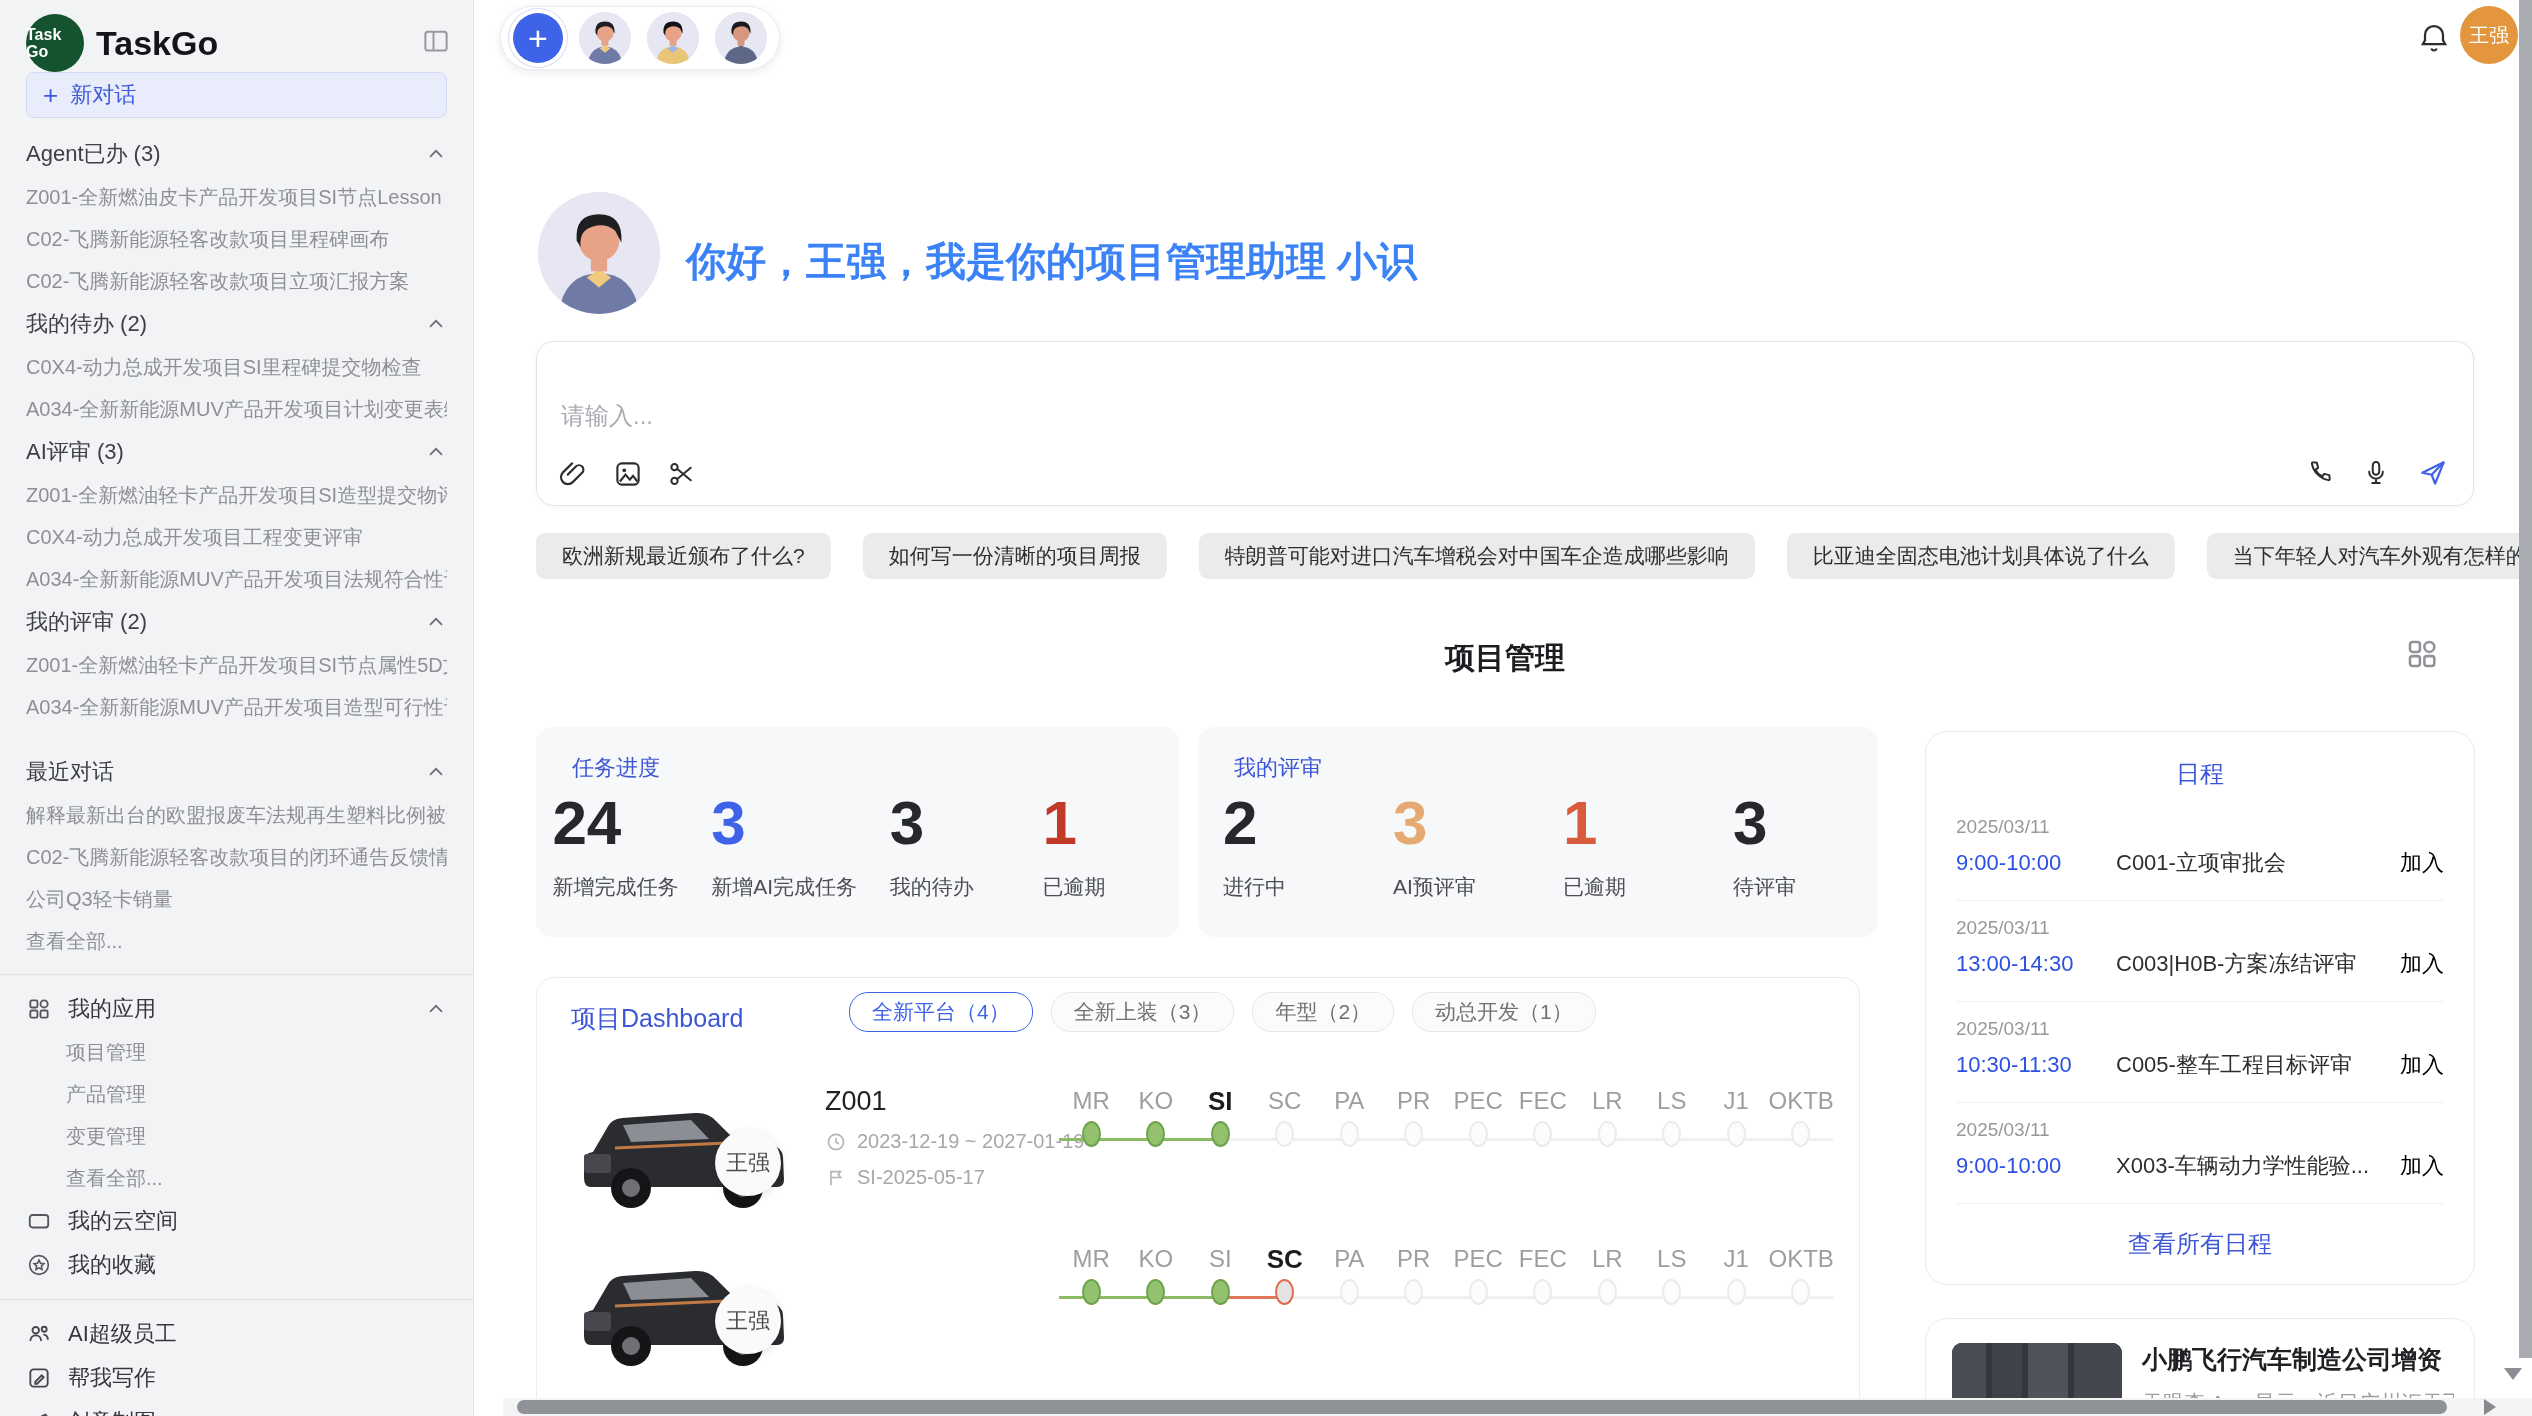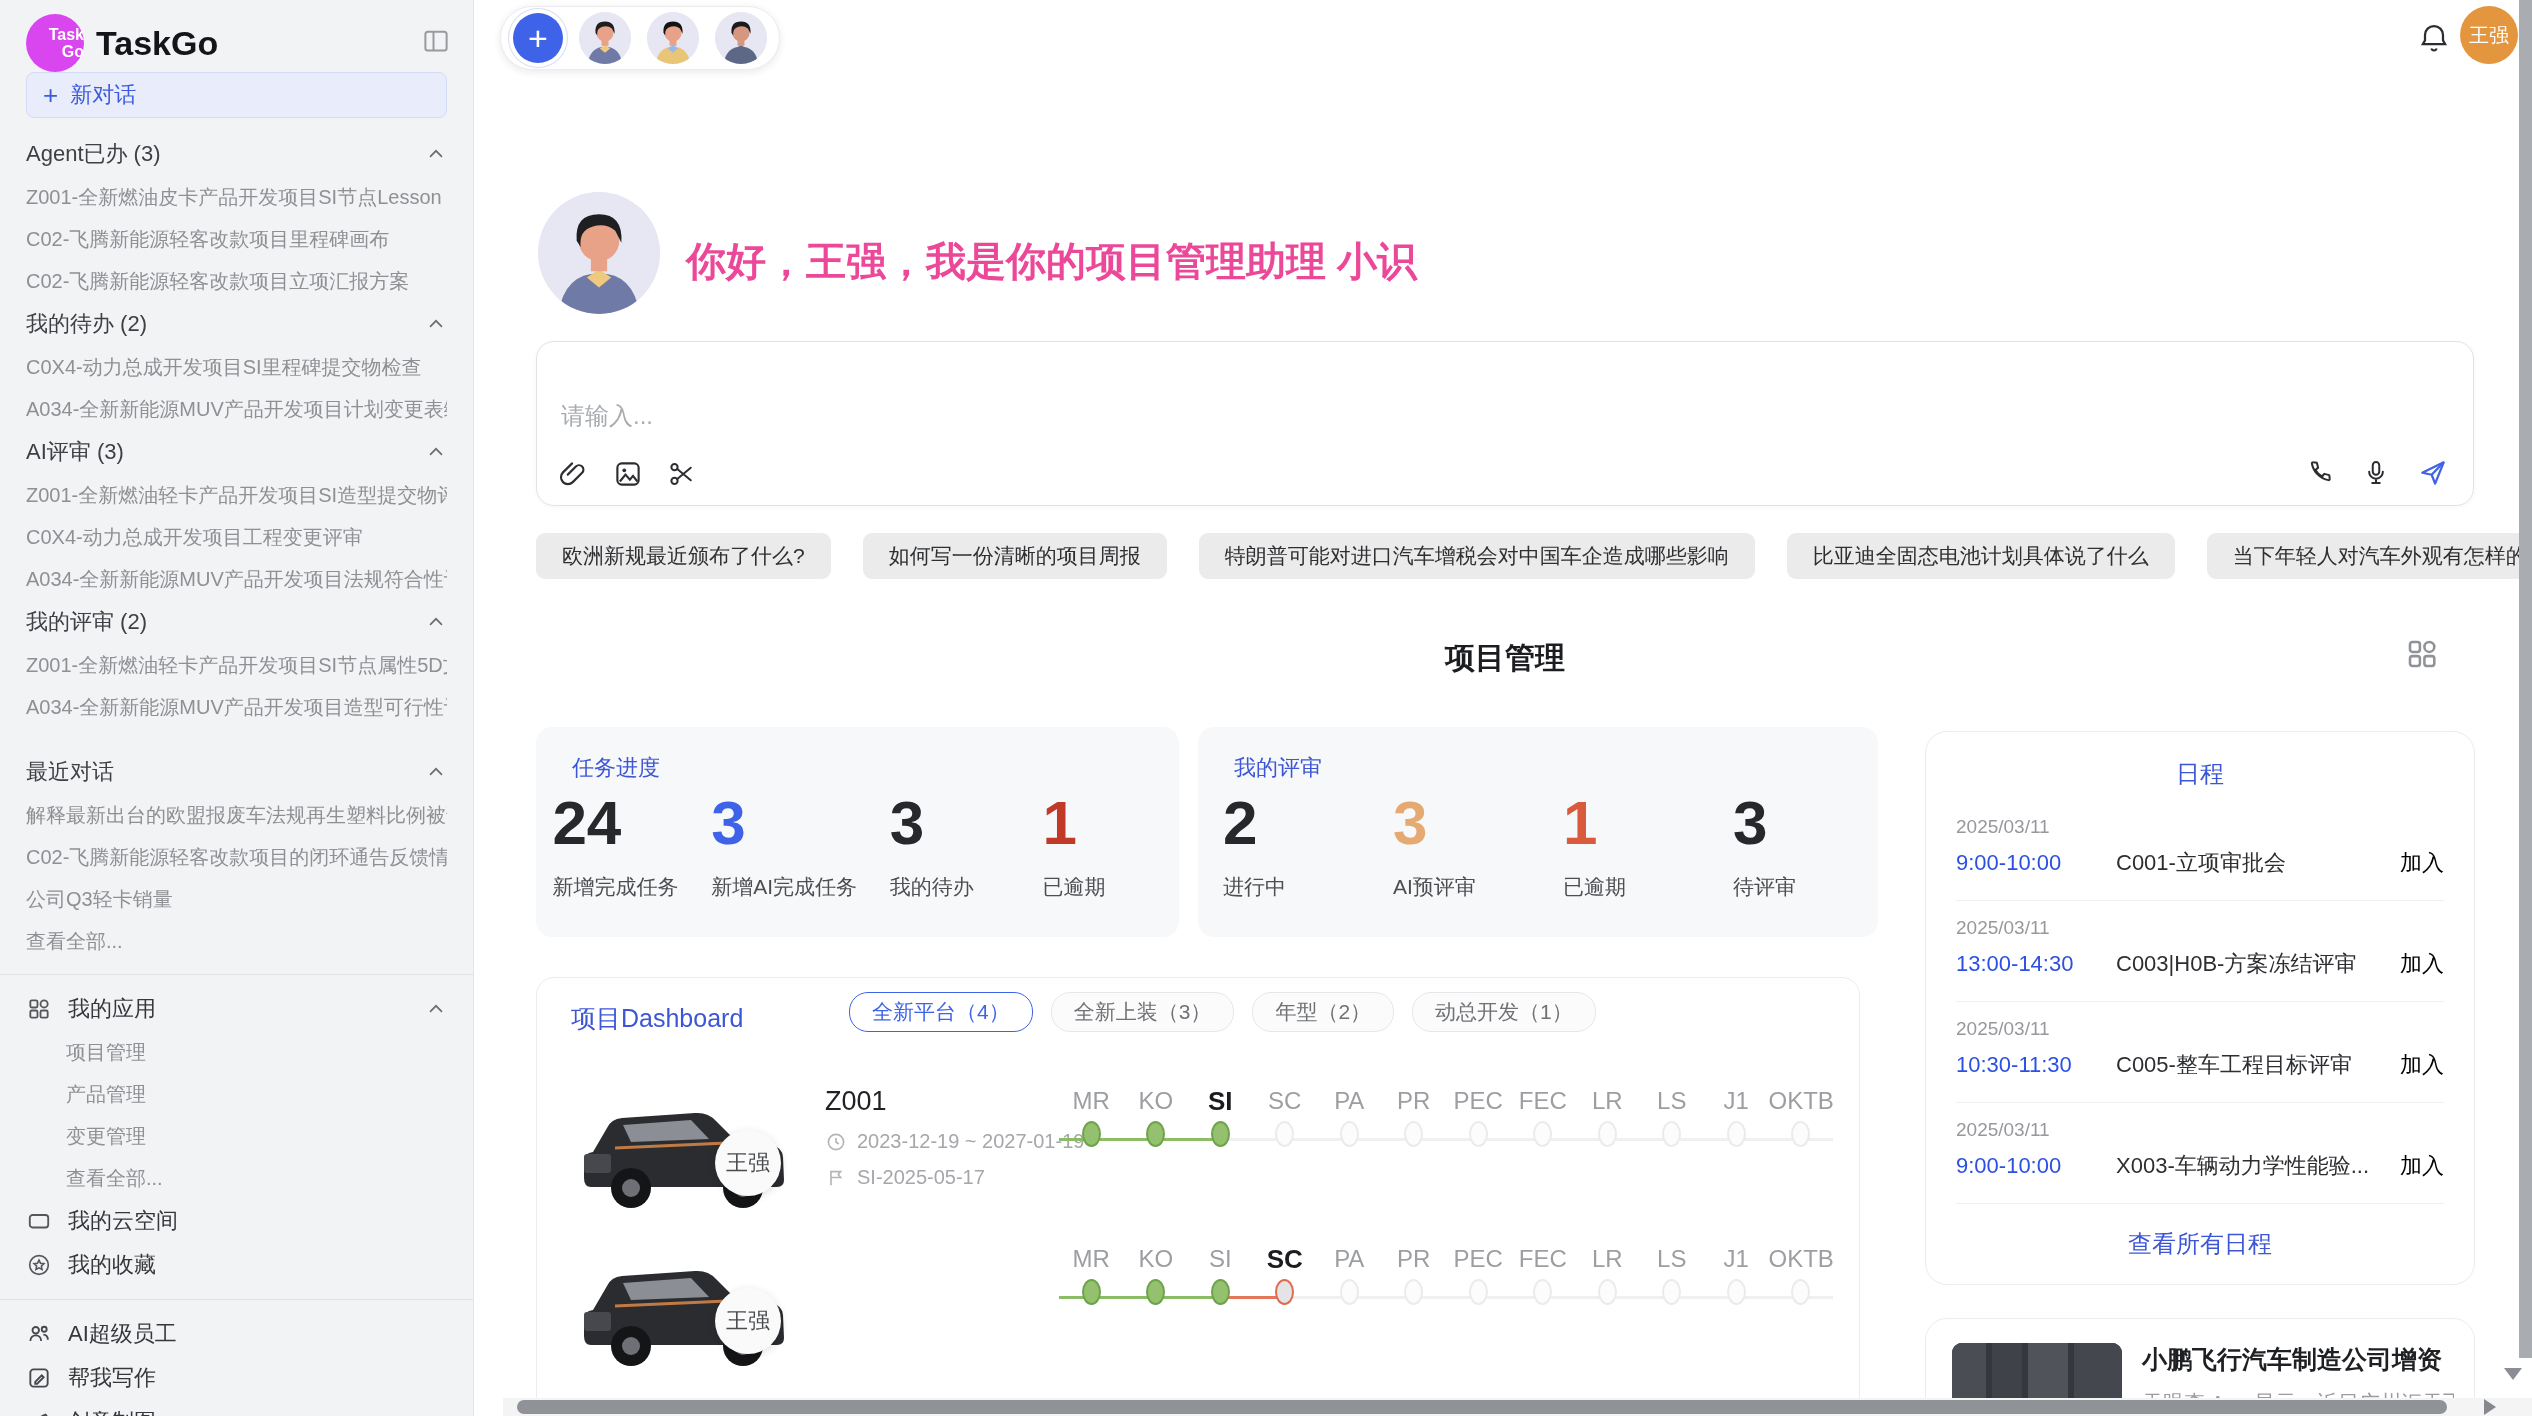--- a/index.html
+++ b/index.html
@@ -5,21 +5,21 @@
   html,body{margin:0;padding:0;background:#fff;}
   .page{position:relative;width:2532px;height:1416px;overflow:hidden;background:#fff;
         font-family:"Liberation Sans","DejaVu Sans",sans-serif;color:#222;}
   .icn{display:inline-flex;align-items:center;justify-content:center;}
   .icn svg{display:block;}
 
   
   .sidebar{position:absolute;left:0;top:0;width:473px;height:1416px;background:#f2f3f5;
            border-right:1px solid #e3e4e6;overflow:hidden;}
   .logo{position:absolute;left:26px;top:14px;width:58px;height:58px;border-radius:50%;
-        background:#d946ef;color:#fff;display:flex;flex-direction:column;align-items:flex-end;
+        background:#14532d;color:#fff;display:flex;flex-direction:column;align-items:flex-start;
         justify-content:center;font-size:16px;font-weight:bold;line-height:1.08;}
   .app-title{position:absolute;left:96px;top:24px;font-size:34px;font-weight:700;color:#141519;}
   .collapse-btn{position:absolute;right:22px;top:26px;cursor:pointer;}
   .new-chat{position:absolute;left:26px;top:72px;width:421px;height:46px;background:#e9ecfb;
             border:1px solid #d4dbf7;border-radius:8px;display:flex;align-items:center;gap:12px;
             padding:0 16px;box-sizing:border-box;color:#3b5bdb;font-size:22px;cursor:pointer;}
   .new-chat .plus{font-size:26px;line-height:1;}
   .sb-body{position:absolute;top:132px;left:0;right:0;bottom:0;padding:0 26px;overflow:hidden;}
   .sb-header{display:flex;align-items:center;justify-content:space-between;height:44px;
              font-size:22px;color:#3e4045;cursor:pointer;}
@@ -41,21 +41,21 @@
              box-shadow:0 0 0 4px #fff,0 0 0 5px #d9def5;}
   .pill-avatar{width:52px;height:52px;border-radius:50%;overflow:hidden;background:#e7e7f3;cursor:pointer;}
   .bell{position:absolute;left:2416px;top:20px;cursor:pointer;}
   .user-badge{position:absolute;left:2460px;top:6px;width:58px;height:58px;border-radius:50%;
               background:#e3963e;color:#fff;font-size:20px;display:flex;align-items:center;
               justify-content:center;cursor:pointer;}
 
   
   .greet-avatar{position:absolute;left:538px;top:192px;width:122px;height:122px;border-radius:50%;
                 overflow:hidden;background:#e7e8f4;}
-  .greet-text{position:absolute;left:686px;top:234px;font-size:40px;font-weight:700;color:#ec4899;}
+  .greet-text{position:absolute;left:686px;top:234px;font-size:40px;font-weight:700;color:#3b82f6;}
 
   
   .chat-card{position:absolute;left:536px;top:341px;width:1938px;height:165px;box-sizing:border-box;
              border:1.5px solid #e3e3e5;border-radius:18px;background:#fff;box-shadow:0 1px 5px rgba(0,0,0,.04);}
   .chat-ph{position:absolute;left:24px;top:58px;font-size:24px;color:#a8acb1;}
   .chat-left-icons{position:absolute;left:22px;bottom:16px;display:flex;gap:24px;}
   .chat-right-icons{position:absolute;right:24px;bottom:16px;display:flex;gap:26px;align-items:center;}
   .chat-left-icons .icn,.chat-right-icons .icn{cursor:pointer;}
 
   

